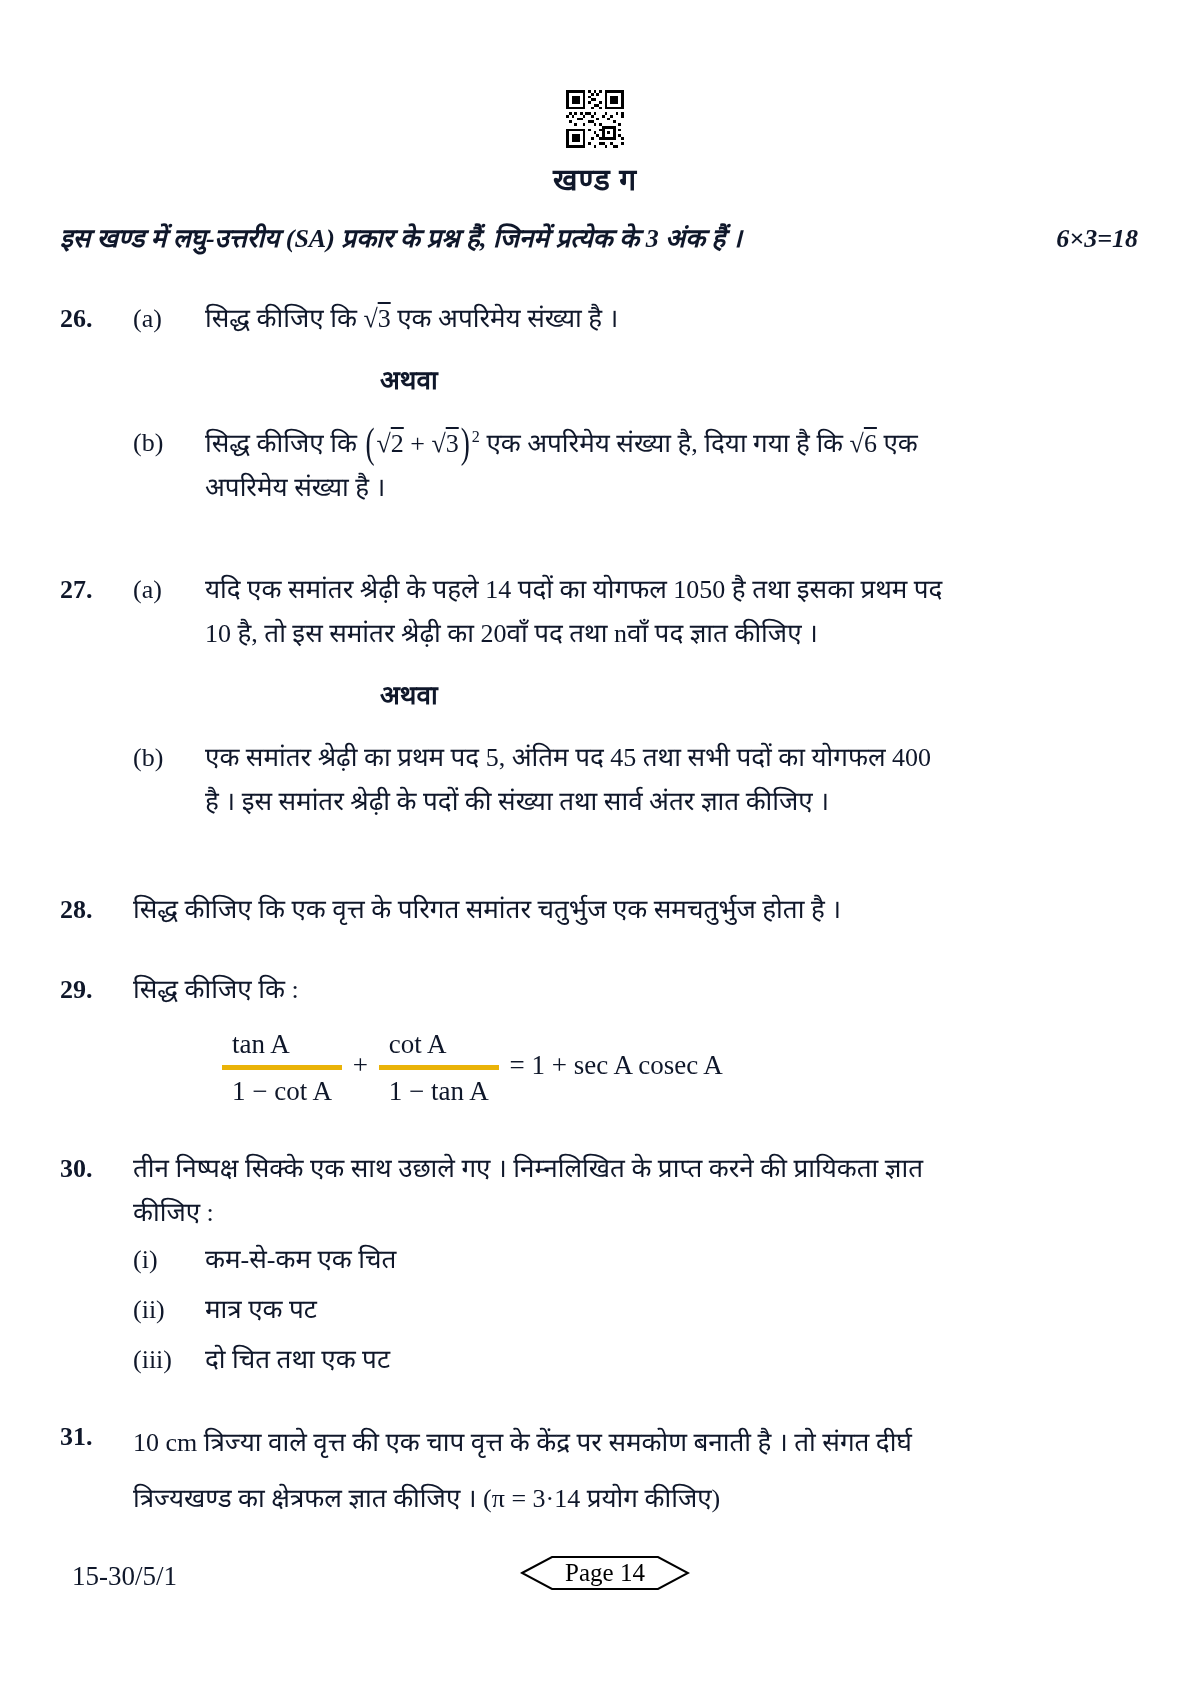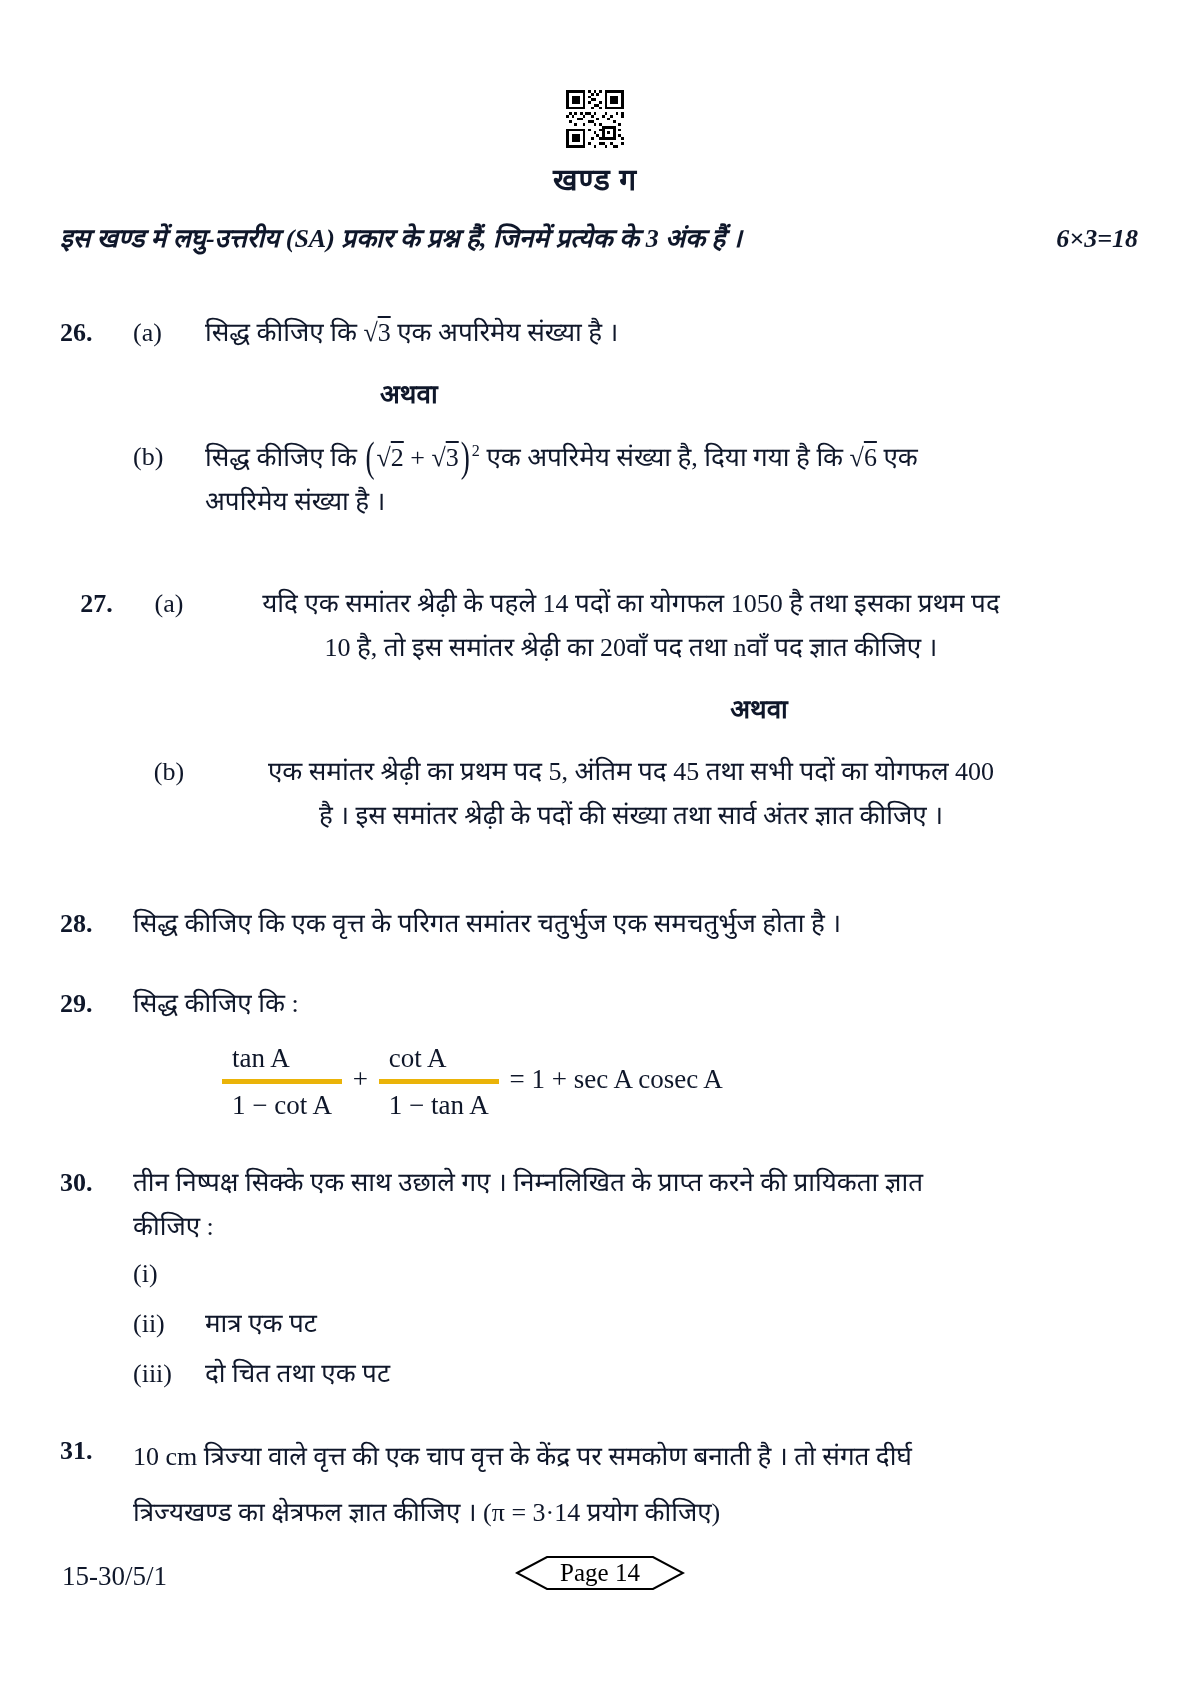--- a/index.html
+++ b/index.html
@@ -12,22 +12,22 @@
     overflow:hidden;
   }
   .qr-wrap{display:flex;justify-content:center;padding-top:90px;}
   .section-title{text-align:center;font-weight:700;font-size:30px;margin-top:10px;letter-spacing:1px;}
   .instruction-row{
     display:flex;justify-content:space-between;align-items:baseline;
     margin:20px 52px 0 60px;font-style:italic;font-weight:600;font-size:26px;
   }
   .content{margin:0 52px 0 60px;}
   .q{display:flex;}
-  .q26{margin-top:56px;}
-  .q27{margin-top:58px;text-align:center;}
+  .q26{margin-top:42px;}
+  .q27{margin-top:58px;}
   .q28{margin-top:64px;}
   .q29{margin-top:36px;}
   .q30{margin-top:34px;justify-content:flex-end;}
   .q31{margin-top:30px;}
   .qnum{width:73px;flex:none;font-weight:700;line-height:44px;}
   .qbody{flex:1;min-width:0;}
   .sub{display:flex;}
   .sub-label{width:72px;flex:none;line-height:44px;}
   .sub-body{flex:1;min-width:0;max-width:852px;}
   .line{line-height:44px;}
@@ -36,21 +36,21 @@
   .sqrt{white-space:nowrap;}
   .sqrt .radicand{text-decoration:overline;}
   sup{font-size:0.62em;line-height:0;}
   .bigparen{display:inline-block;transform:scaleY(1.55);font-size:1.05em;padding:0 2px;}
   .formula-row{margin:14px 0 4px 85px;font-size:27px;line-height:36px;}
   .frac{display:inline-block;vertical-align:middle;margin:0 4px;}
   .frac .num{display:block;padding:0 10px 3px;}
   .frac .den{display:block;border-top:5px solid #eab308;padding:3px 10px 0;}
   .item{display:flex;line-height:50px;}
   .item-label{width:72px;flex:none;}
-  .footer{position:absolute;left:62px;right:52px;top:1556px;height:44px;}
+  .footer{position:absolute;left:72px;right:52px;top:1556px;height:44px;}
   .footer-code{font-size:27px;line-height:40px;}
   .hex{position:absolute;left:50%;top:-3px;transform:translateX(-50%);}
 </style>
 </head>
 <body>
 
 <div class="page">
 
   <div class="qr-wrap">
     <svg width="58" height="58" viewBox="0 0 21 21" shape-rendering="crispEdges">
@@ -141,20 +141,21 @@
       </div>
     </div>
 
     <div class="q q30">
       <div class="qnum">30.</div>
       <div class="qbody">
         <div class="line">तीन निष्पक्ष सिक्के एक साथ उछाले गए । निम्नलिखित के प्राप्त करने की प्रायिकता ज्ञात</div>
         <div class="line">कीजिए :</div>
         <div class="item">
           <div class="item-label">(i)</div>
+          <div class="item-text">कम-से-कम एक चित</div>
         </div>
         <div class="item">
           <div class="item-label">(ii)</div>
           <div class="item-text">मात्र एक पट</div>
         </div>
         <div class="item">
           <div class="item-label">(iii)</div>
           <div class="item-text">दो चित तथा एक पट</div>
         </div>
       </div>

